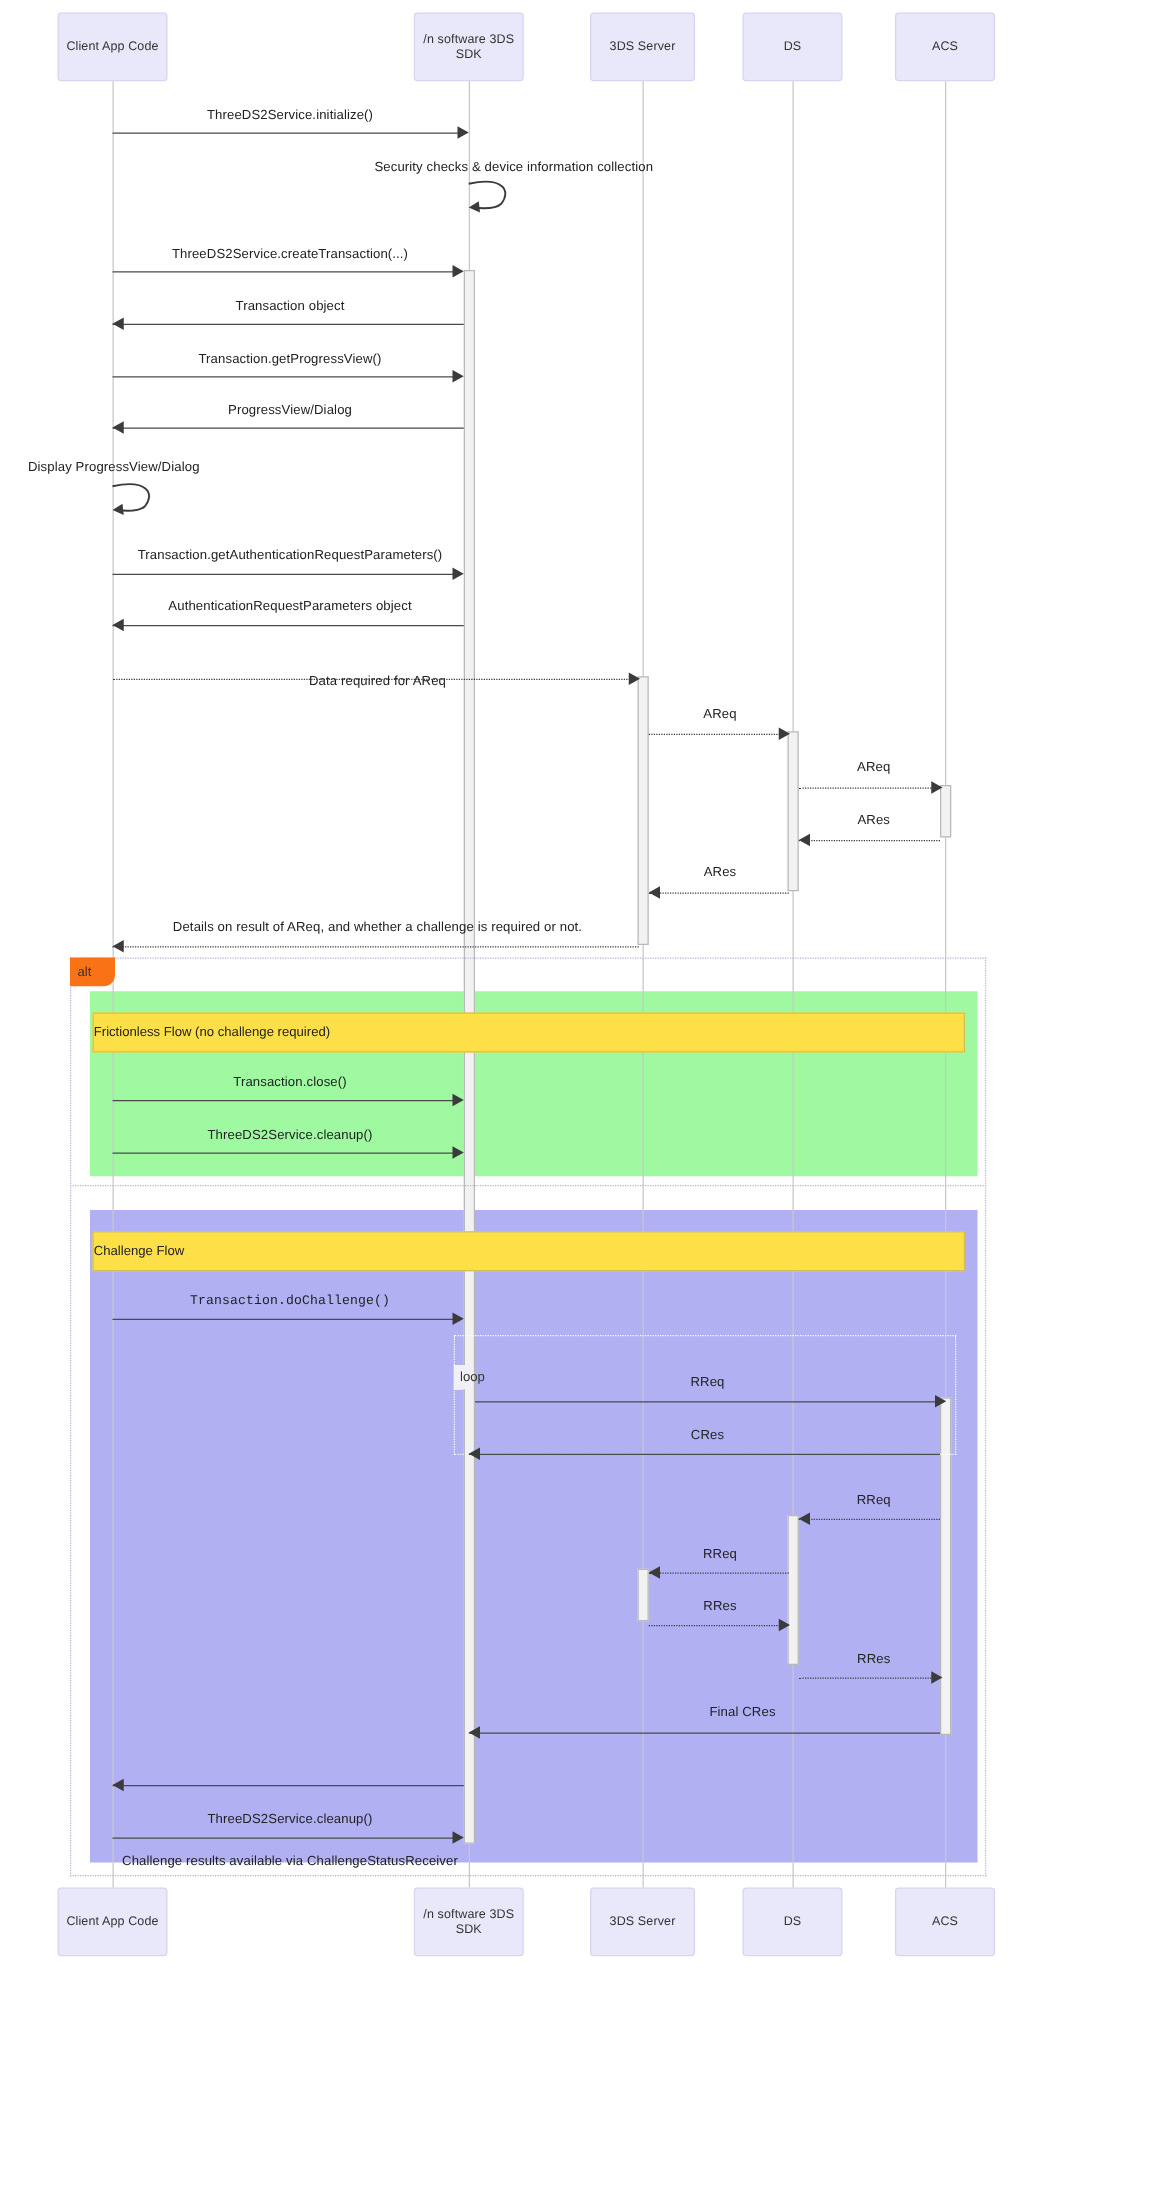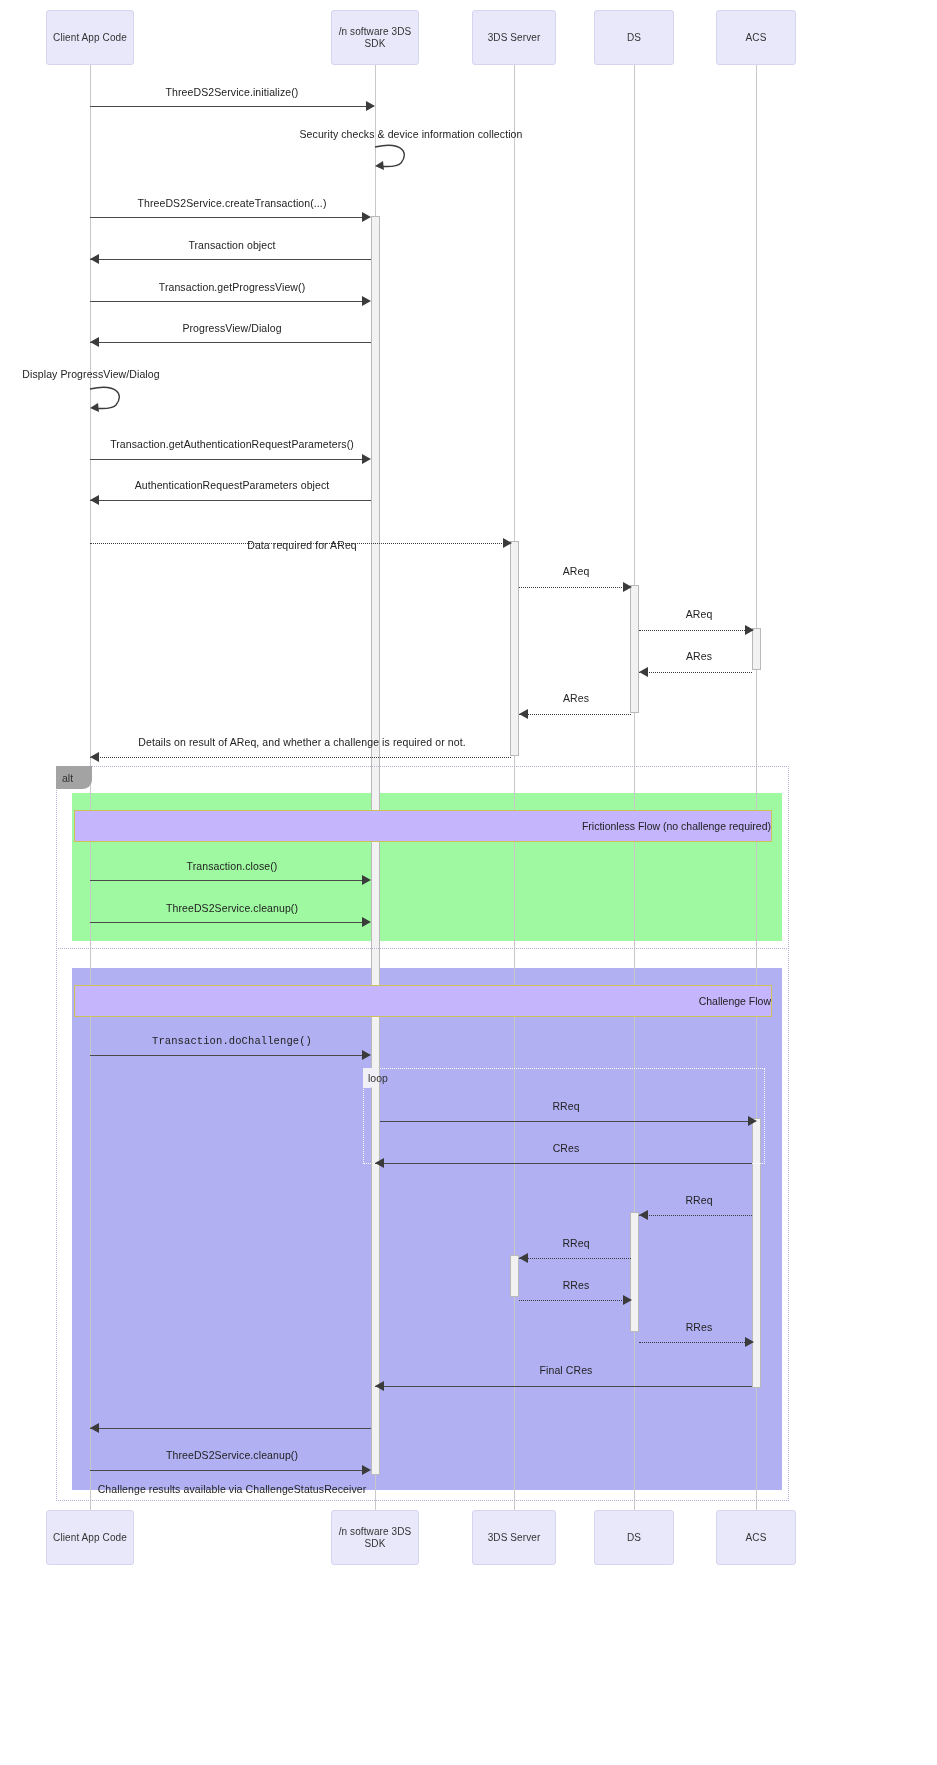--- a/index.html
+++ b/index.html
@@ -24,32 +24,32 @@
   .arrowhead.left{border-right:9px solid #3b3b3b;}
   .msg-label{position:absolute;font-size:10.5px;color:#222;white-space:nowrap;
     transform:translateX(-50%);letter-spacing:.1px;}
 
   
   .selfloop{position:absolute;}
   .selfloop svg{display:block;overflow:visible;}
 
   
   .frag{position:absolute;border:1px dotted #b3b3d9;box-sizing:border-box;background:transparent;}
-  .frag-tab{position:absolute;background:#a3a3a3;border:none;border-bottom-right-radius:9px;
+  .frag-tab{position:absolute;background:#f97316;border:none;border-bottom-right-radius:9px;
     font-size:10.5px;color:#333;display:flex;align-items:center;padding-left:6px;box-sizing:border-box;}
   .frag-divider{position:absolute;height:0;border-top:1.5px dotted #b3b3d9;}
 
   
   .band{position:absolute;}
   .band.green{background:#9ef9a0;}
   .band.purple{background:#b0b0f3;}
 
   
-  .notebar{position:absolute;background:#c4b5fd;border:1px solid #cfc15a;box-sizing:border-box;
-    display:flex;align-items:center;justify-content:flex-end;font-size:10.5px;color:#222;}
+  .notebar{position:absolute;background:#fde047;border:1px solid #cfc15a;box-sizing:border-box;
+    display:flex;align-items:center;justify-content:flex-start;font-size:10.5px;color:#222;}
 
   
   .loopbox{position:absolute;border:1.4px dotted #ffffff;box-sizing:border-box;}
   .loop-tab{position:absolute;background:#f0f0f6;border-bottom-right-radius:8px;font-size:10.5px;
     color:#333;display:flex;align-items:center;justify-content:flex-start;padding-left:5px;box-sizing:border-box;}
 </style>
 </head>
 <body>
 
 <div id="diagram">
@@ -192,21 +192,21 @@
 
   <div class="notebar" style="left:74px;top:985px;width:698px;height:32px;">
     <span>Challenge Flow</span>
   </div>
 
   <div class="msg-label" style="left:232px;top:1035px;font-family:Liberation Mono, monospace;">Transaction.doChallenge()</div>
   <div class="msg" style="left:90px;top:1055px;width:276px;"></div>
   <div class="arrowhead right" style="left:362px;top:1050px;"></div>
 
   <div class="loopbox" style="left:363px;top:1068px;width:402px;height:96px;"></div>
-  <div class="loop-tab" style="left:363px;top:1068px;width:14px;height:20px;">
+  <div class="loop-tab" style="left:363px;top:1092px;width:14px;height:20px;">
     <span>loop</span>
   </div>
 
   <div class="msg-label" style="left:566px;top:1100px;">RReq</div>
   <div class="msg" style="left:380px;top:1121px;width:372px;"></div>
   <div class="arrowhead right" style="left:748px;top:1116px;"></div>
 
   <div class="msg-label" style="left:566px;top:1142px;">CRes</div>
   <div class="msg" style="left:375px;top:1163px;width:377px;"></div>
   <div class="arrowhead left" style="left:375px;top:1158px;"></div>
@@ -220,21 +220,21 @@
   <div class="arrowhead left" style="left:519px;top:1253px;"></div>
 
   <div class="msg-label" style="left:576px;top:1279px;">RRes</div>
   <div class="msg dotted" style="left:519px;top:1300px;width:107px;"></div>
   <div class="arrowhead right" style="left:623px;top:1295px;"></div>
 
   <div class="msg-label" style="left:699px;top:1321px;">RRes</div>
   <div class="msg dotted" style="left:639px;top:1342px;width:110px;"></div>
   <div class="arrowhead right" style="left:745px;top:1337px;"></div>
 
-  <div class="msg-label" style="left:566px;top:1364px;">Final CRes</div>
+  <div class="msg-label" style="left:594px;top:1364px;">Final CRes</div>
   <div class="msg" style="left:375px;top:1386px;width:377px;"></div>
   <div class="arrowhead left" style="left:375px;top:1381px;"></div>
 
   <div class="msg-label" style="left:232px;top:1483px;">Challenge results available via ChallengeStatusReceiver</div>
   <div class="msg" style="left:90px;top:1428px;width:281px;"></div>
   <div class="arrowhead left" style="left:90px;top:1423px;"></div>
 
   <div class="msg-label" style="left:232px;top:1449px;">ThreeDS2Service.cleanup()</div>
   <div class="msg" style="left:90px;top:1470px;width:276px;"></div>
   <div class="arrowhead right" style="left:362px;top:1465px;"></div>

